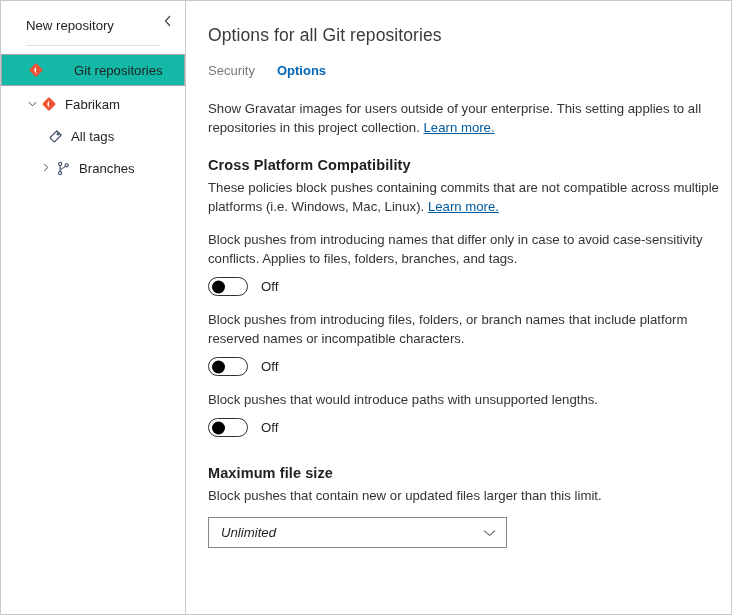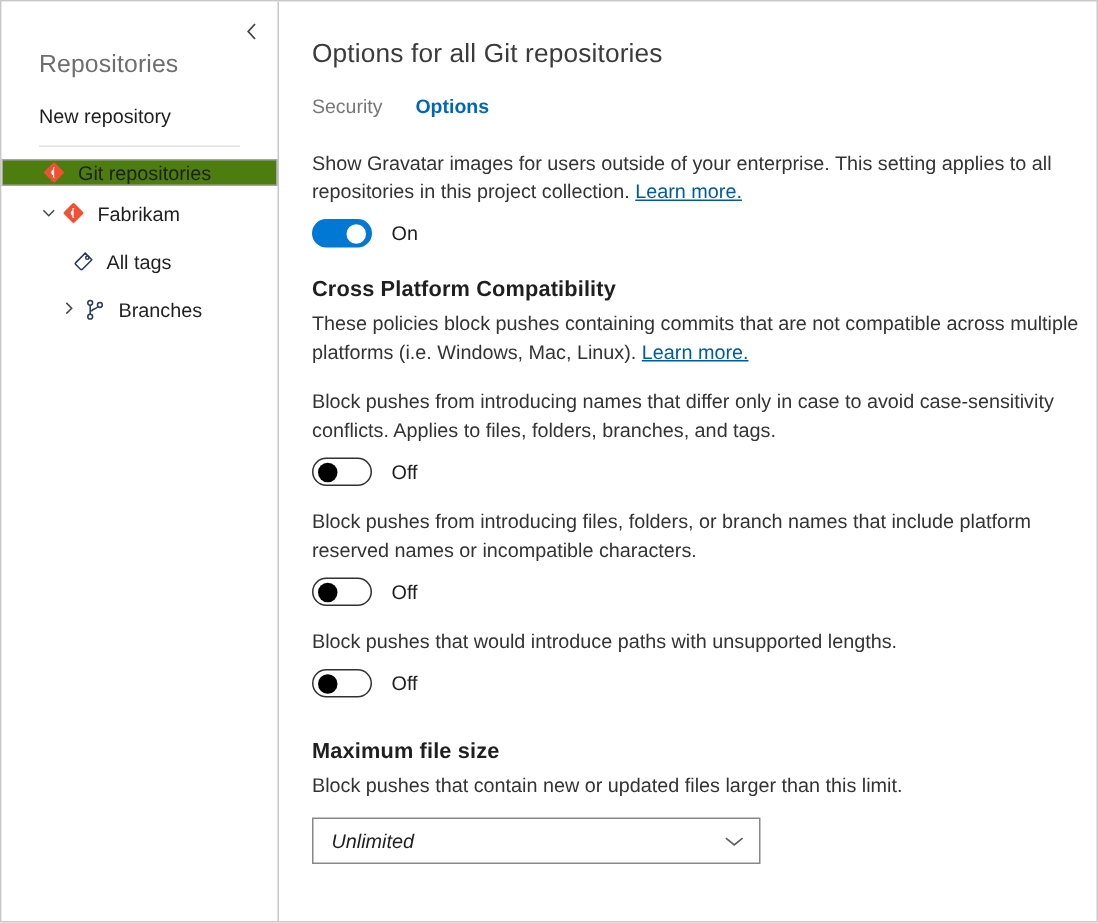--- a/index.html
+++ b/index.html
@@ -74,24 +74,25 @@
     position: relative;
     display: flex;
     align-items: center;
     height: 28px;
     font-size: 13.2px;
     color: #1f1f1f;
     cursor: pointer;
     box-sizing: border-box;
   }
   .nav-row.selected {
-    background: #4d7c0f;
+    background: #14b8a6;
     border: 1px solid #a7a7a7;
     width: 184px;
-    height: 18px;
+    height: 32px;
+    gap: 22px;
   }
   .nav-row .chev {
     width: 14px;
     flex: 0 0 14px;
     text-align: center;
     font-size: 9px;
     color: #444;
     line-height: 1;
   }
   .nav-row .ico {
@@ -248,21 +249,20 @@
 <div id="app">
 
   <div class="sidebar">
 
     <div class="collapse-btn">
       <svg width="8" height="12" viewBox="0 0 8 12" aria-hidden="true">
         <path d="M6 1 L1.5 6 L6 11" fill="none" stroke="#444444" stroke-width="1.2"></path>
       </svg>
     </div>
 
-    <div class="sidebar-title">Repositories</div>
 
     <div class="new-repo">New repository</div>
 
     <div class="sb-divider"></div>
 
     <div class="nav-list">
 
       <div class="nav-row selected indent-0">
         <span class="ico">
           <svg width="14" height="14" viewBox="0 0 16 16" aria-hidden="true">
@@ -331,26 +331,20 @@
     <div class="tabs">
       <div class="tab">Security</div>
       <div class="tab active">Options</div>
     </div>
 
     <div class="section">
       <p class="para">
         <span>Show Gravatar images for users outside of your enterprise. This setting applies to all repositories in this project collection.</span>
         <a class="learn">Learn more.</a>
       </p>
-      <div class="toggle-row">
-        <div class="switch on">
-          <span class="knob"></span>
-        </div>
-        <span class="switch-label">On</span>
-      </div>
     </div>
 
     <div class="section" style="margin-top:20px;">
       <div class="section-head">Cross Platform Compatibility</div>
       <p class="para">
         <span>These policies block pushes containing commits that are not compatible across multiple platforms (i.e. Windows, Mac, Linux).</span>
         <a class="learn">Learn more.</a>
       </p>
 
       <p class="para gap">Block pushes from introducing names that differ only in case to avoid case-sensitivity conflicts. Applies to files, folders, branches, and tags.</p>

